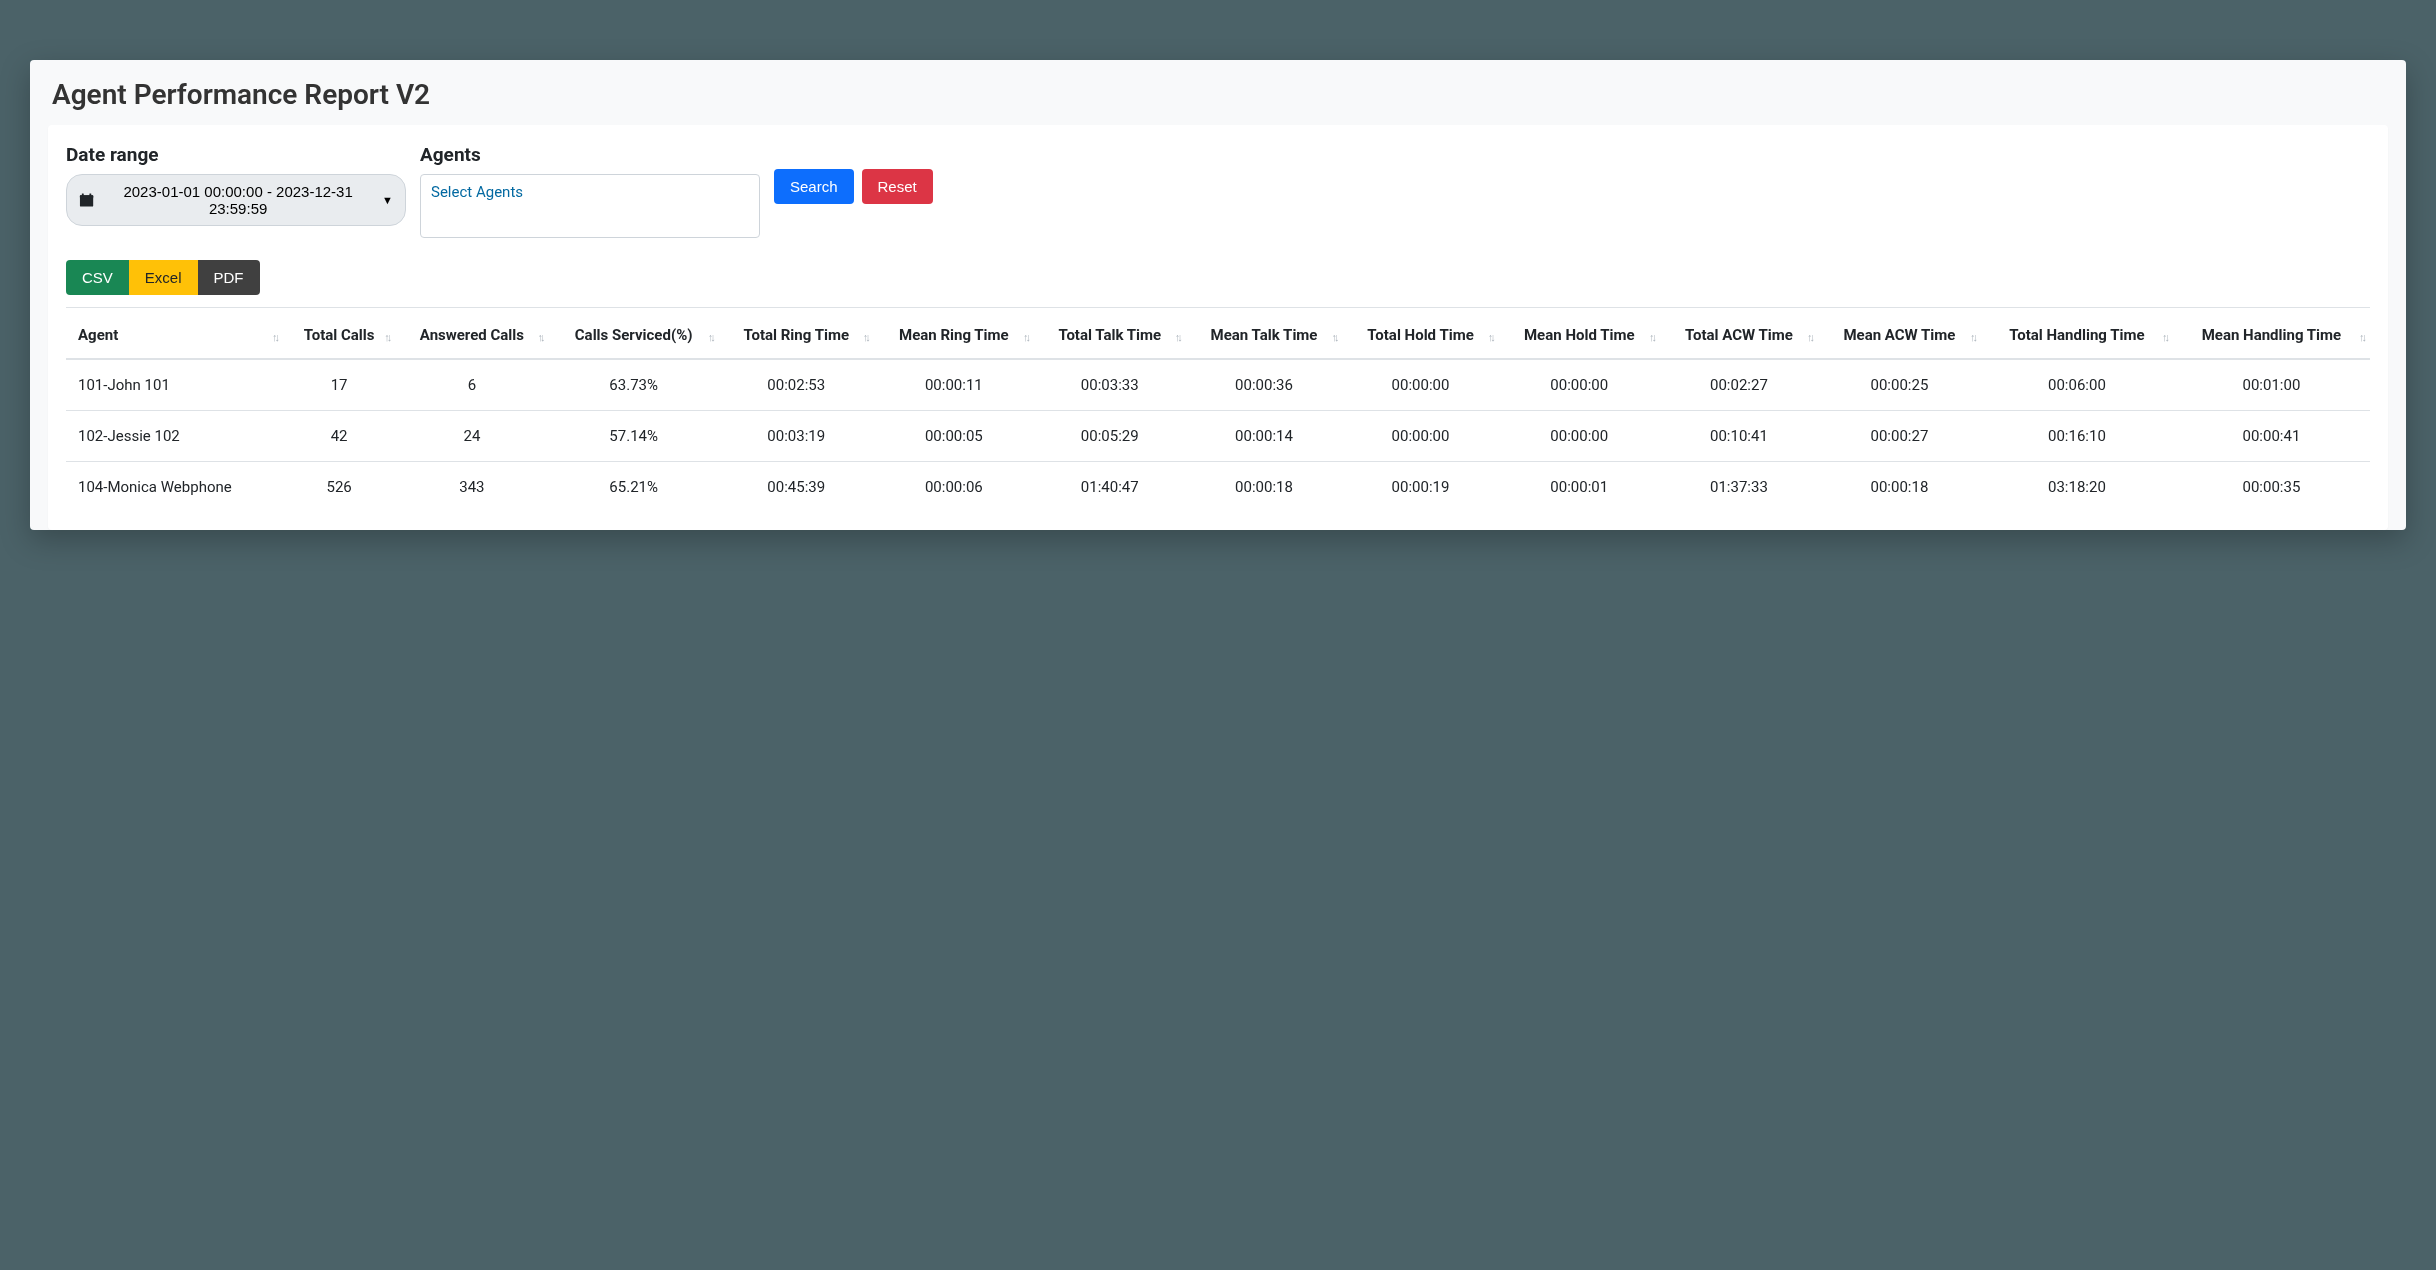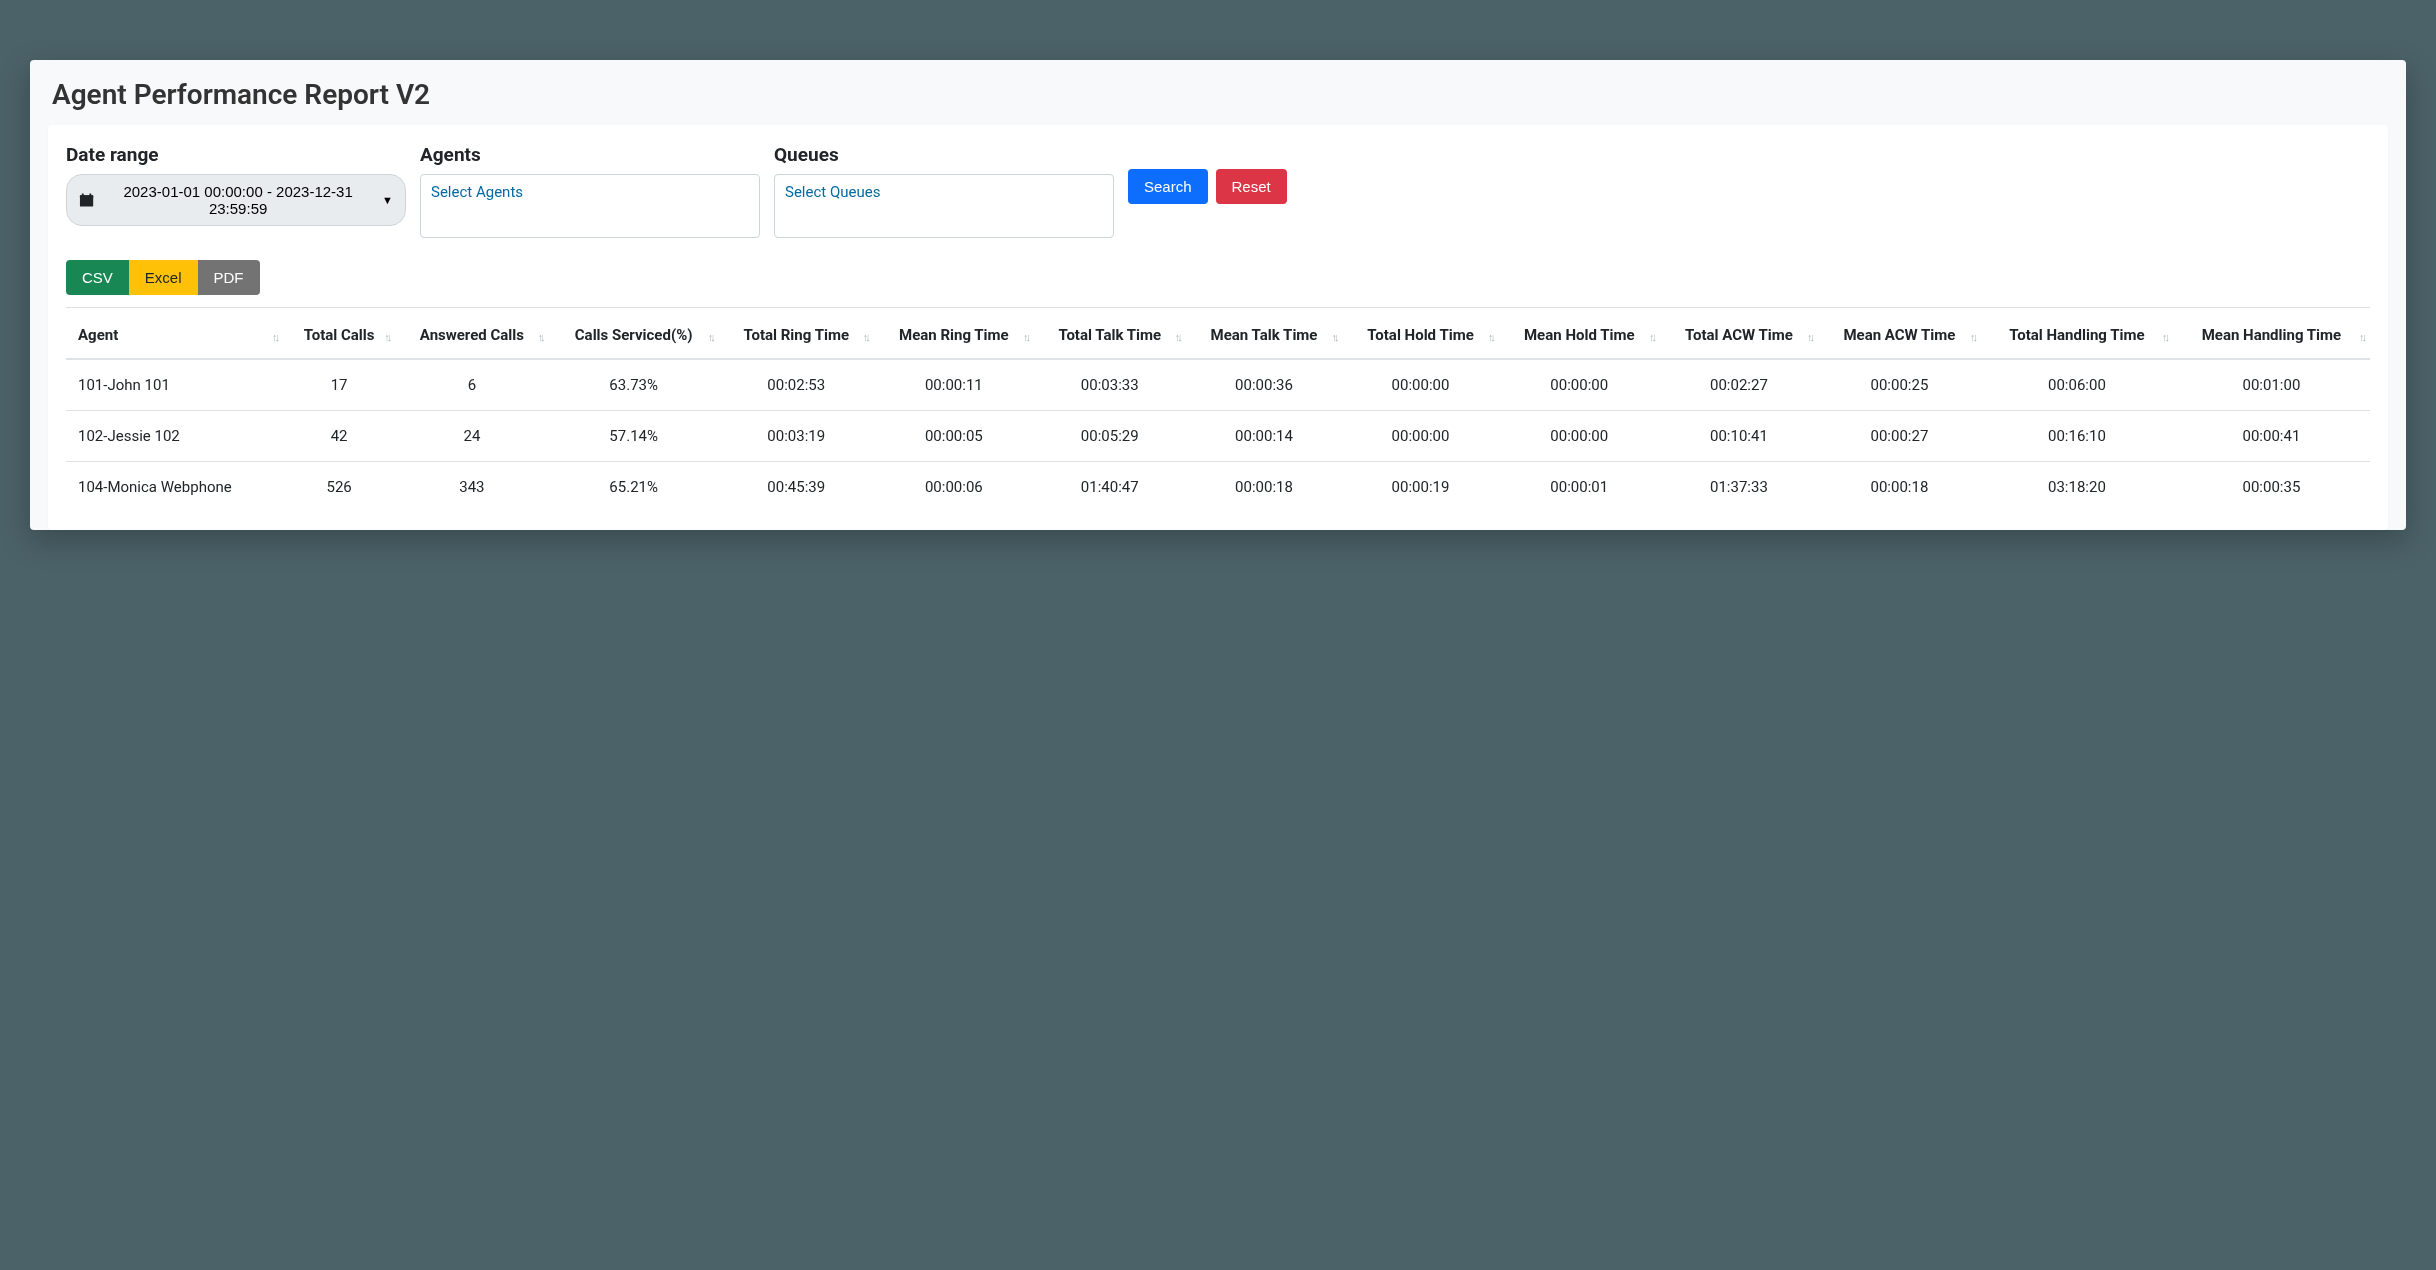--- a/index.html
+++ b/index.html
@@ -82,21 +82,21 @@
       color: #fff;
     }
     .btn-primary { background: #0d6efd; }
     .btn-danger  { background: #dc3545; }
     .export-row {
       display: flex;
       margin-top: 22px;
     }
     .btn-csv   { background: #198754; border-radius: 4px 0 0 4px; }
     .btn-excel { background: #ffc107; color: #212529; border-radius: 0; }
-    .btn-pdf   { background: #737373; border-radius: 0 4px 4px 0; padding-left: 16px; }
+    .btn-pdf   { background: #404040; border-radius: 0 4px 4px 0; padding-left: 16px; }
     .search-row {
       display: flex;
       justify-content: flex-end;
       align-items: center;
       gap: 8px;
       margin-top: 14px;
       font-size: 15px;
     }
     .search-row input {
       border: 1px solid #ced4da;
@@ -162,24 +162,20 @@
           <span>2023-01-01 00:00:00 - 2023-12-31 23:59:59</span>
           <span class="caret">▼</span>
         </button>
       </div>
 
       <div class="filter-group agents">
         <label class="filter-label">Agents</label>
         <div class="multiselect">Select Agents</div>
       </div>
 
-      <div class="filter-group queues">
-        <label class="filter-label">Queues</label>
-        <div class="multiselect">Select Queues</div>
-      </div>
 
       <div class="action-buttons">
         <button class="btn btn-primary">Search</button>
         <button class="btn btn-danger">Reset</button>
       </div>
 
     </div>
 
     <div class="export-row">
       <button class="btn btn-csv">CSV</button>

